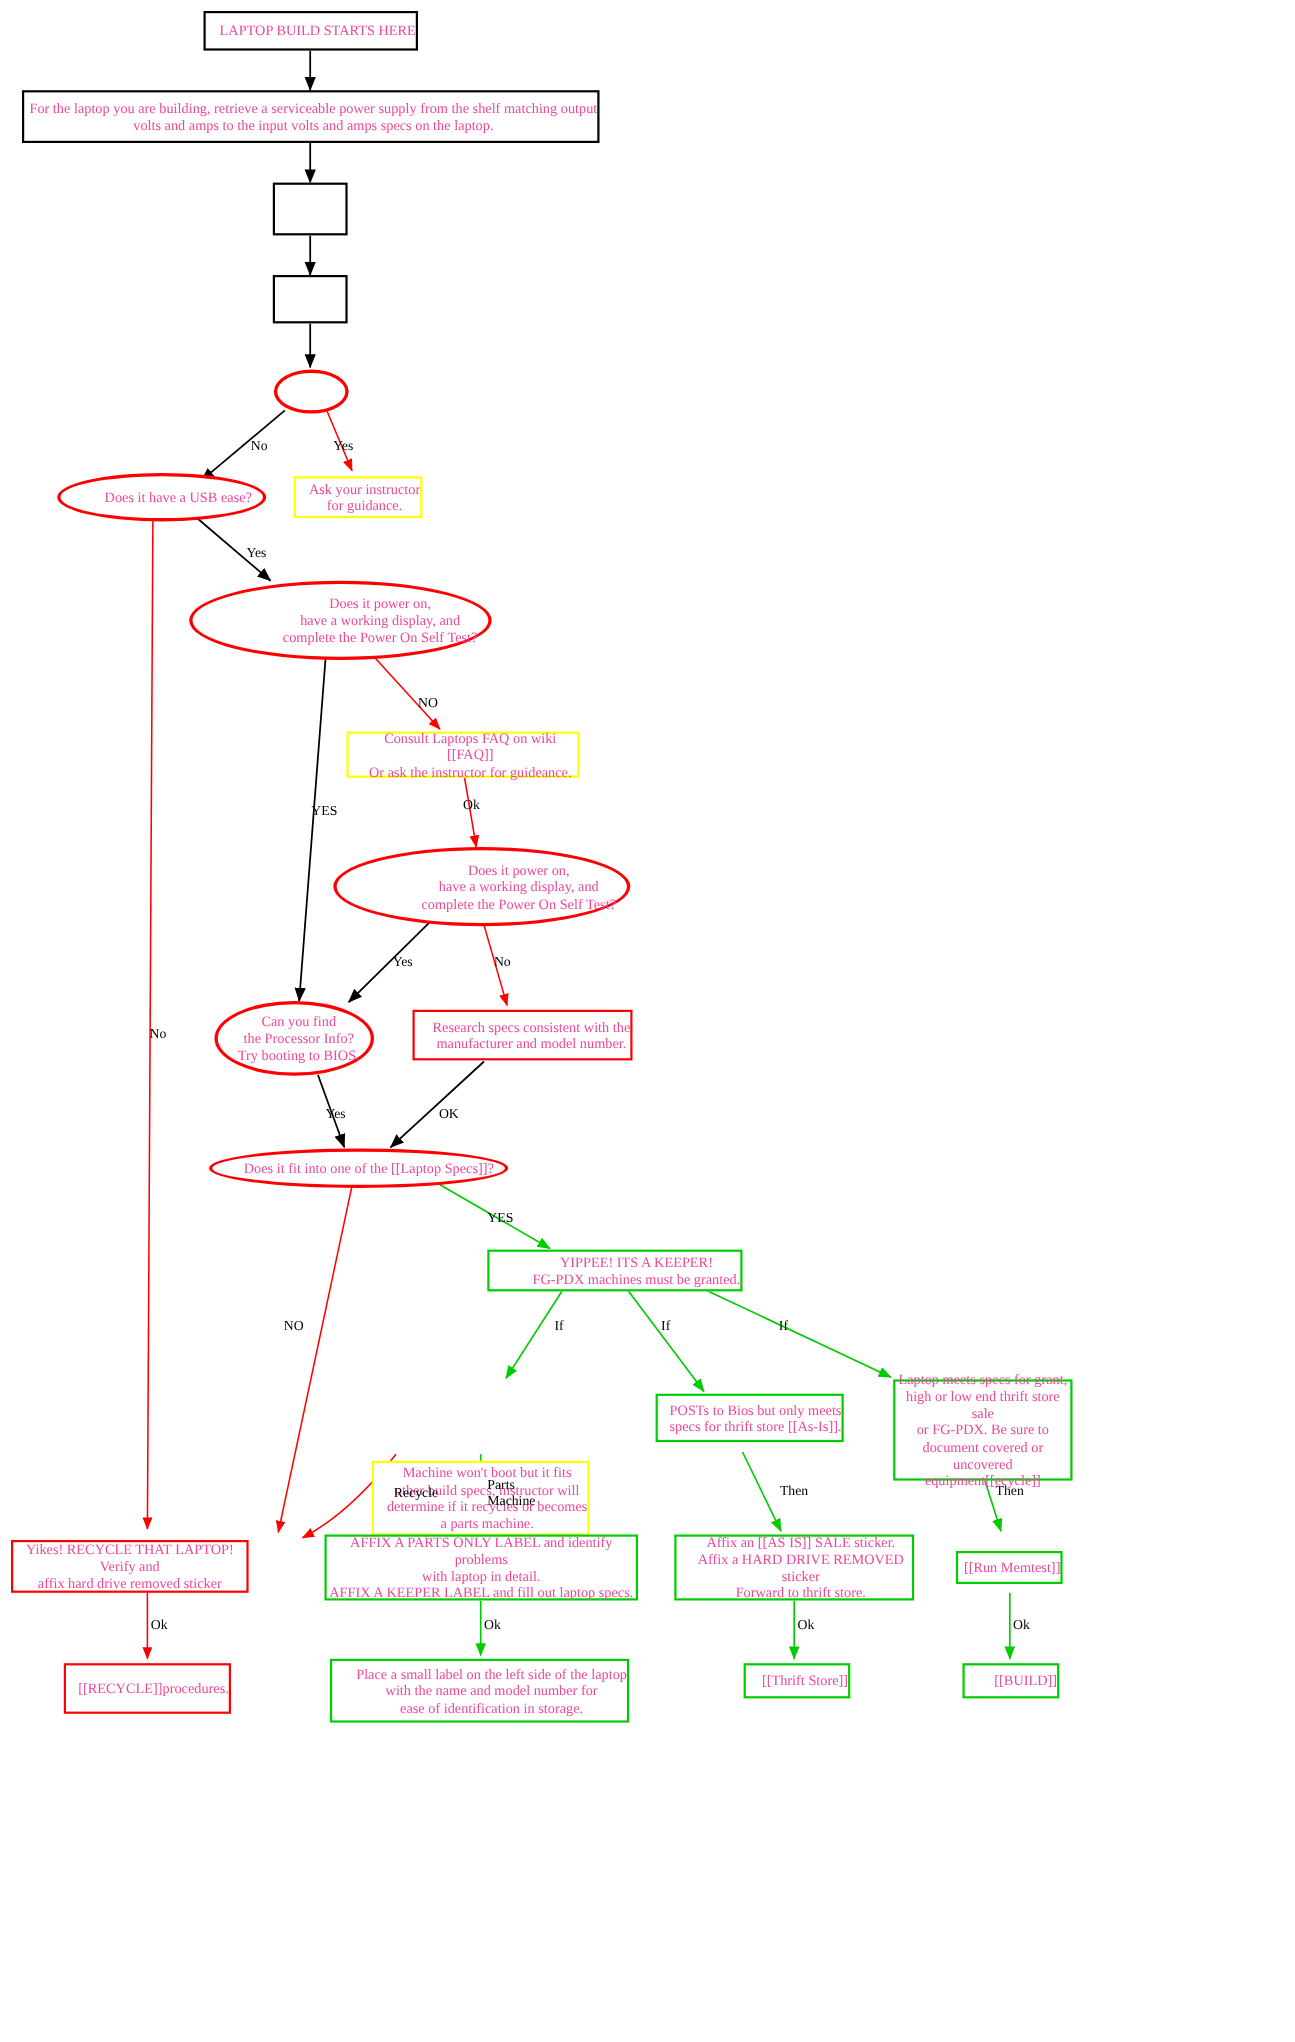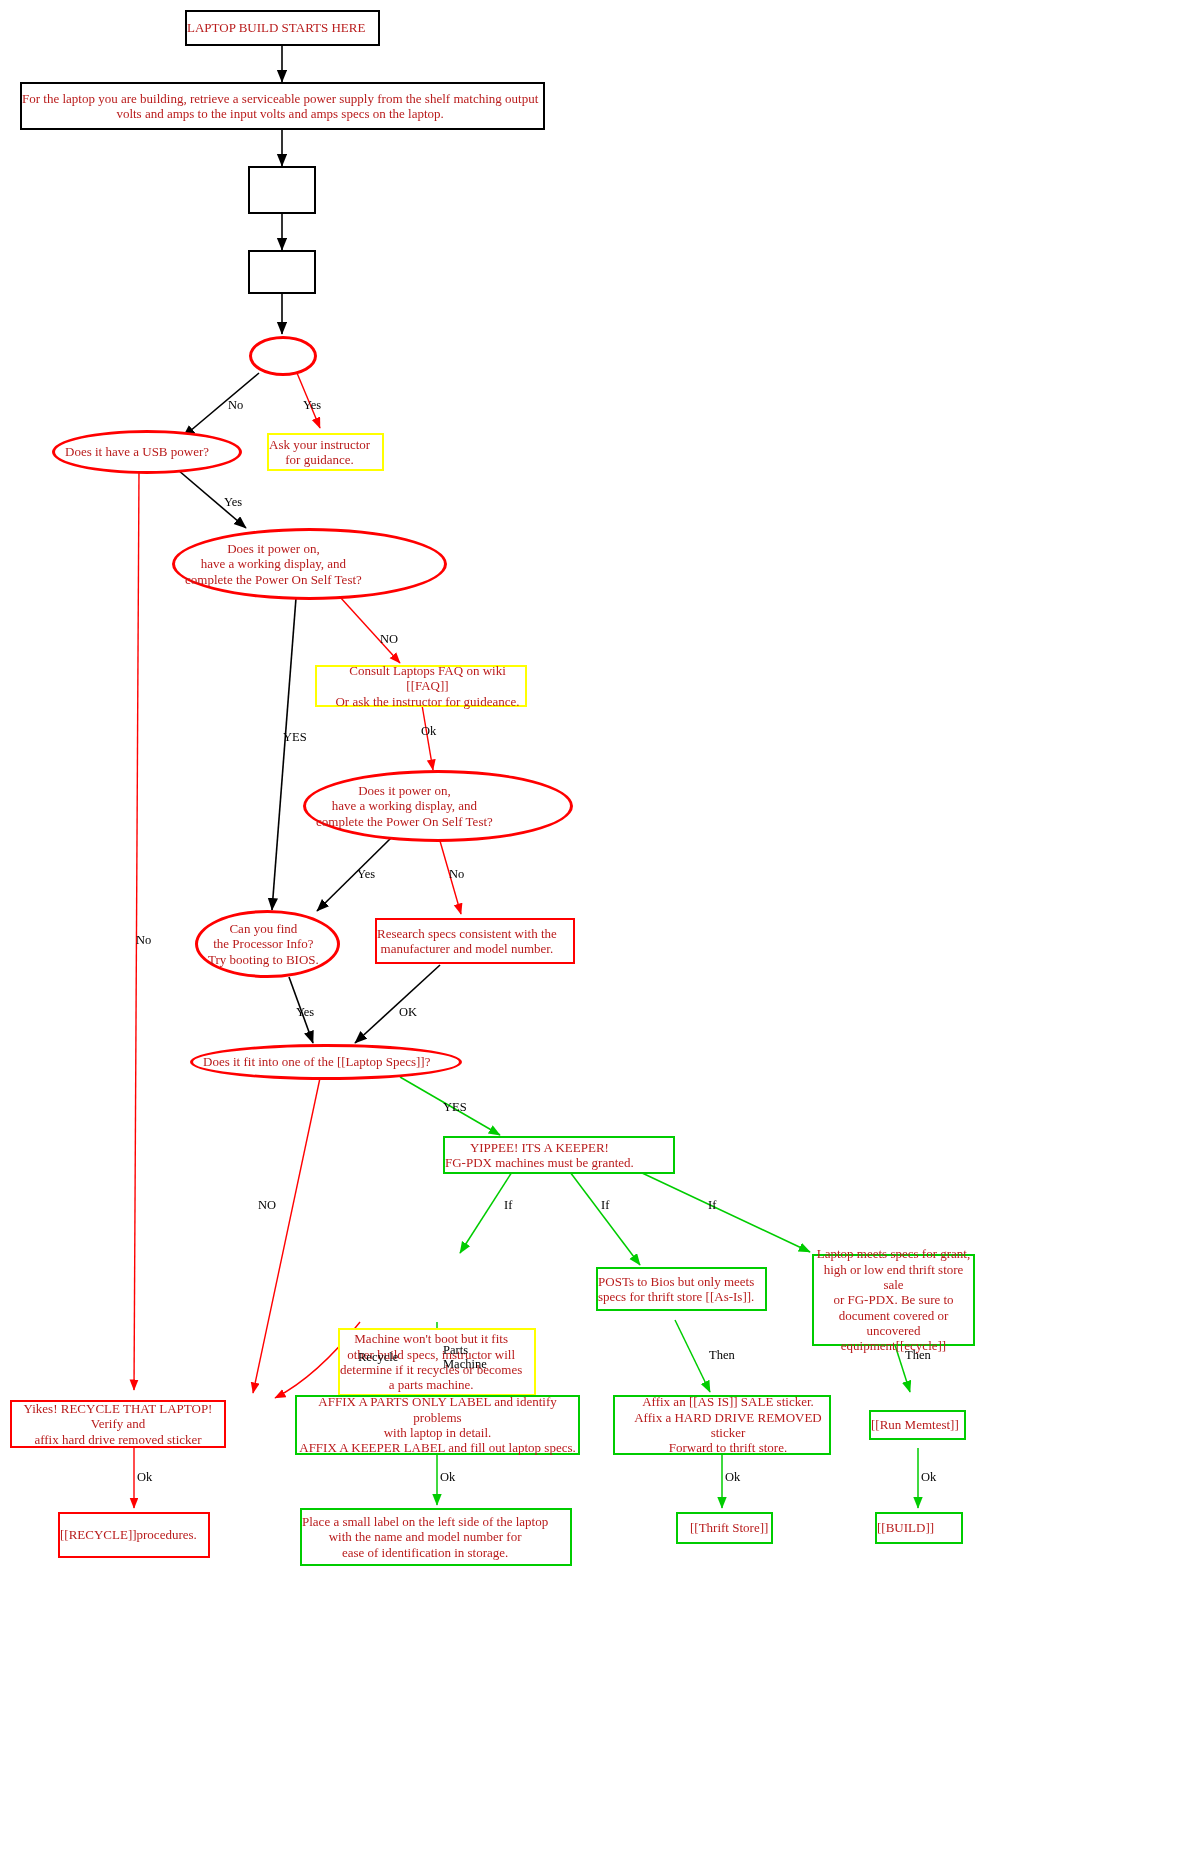--- a/index.html
+++ b/index.html
@@ -25,25 +25,25 @@
     left: 0; top: 0;
     width: 1177px;
     height: 1856px;
     pointer-events: none;
   }
   .node {
     position: absolute;
     box-sizing: border-box;
     display: flex;
     align-items: center;
-    justify-content: flex-start;
+    justify-content: flex-end;
     text-align: center;
     line-height: 1.18;
     font-size: 13px;
-    color: #b91c1c;
+    color: #ec4899;
     background: #ffffff;
     white-space: pre-line;
   }
   .box {
     border: 2px solid #000000;
   }
   .box.red { border-color: #ff0000; }
   .box.yellow { border-color: #ffff00; }
   .box.green { border-color: #00cc00; }
 
@@ -151,21 +151,21 @@
 
   <div class="node box" style="left:248px; top:250px; width:68px; height:44px;">
     <span></span>
   </div>
 
   <div class="node ellipse" style="left:249px; top:336px; width:68px; height:40px;">
     <span class="inner"></span>
   </div>
 
   <div class="node ellipse" style="left:52px; top:430px; width:190px; height:44px;">
-    <span class="inner">Does it have a USB power?</span>
+    <span class="inner">Does it have a USB ease?</span>
   </div>
 
   <div class="node box yellow" style="left:267px; top:433px; width:117px; height:38px;">
     <span>Ask your instructor
 for guidance.</span>
   </div>
 
   <div class="node ellipse" style="left:172px; top:528px; width:275px; height:72px;">
     <span class="inner">Does it power on,
 have a working  display, and

